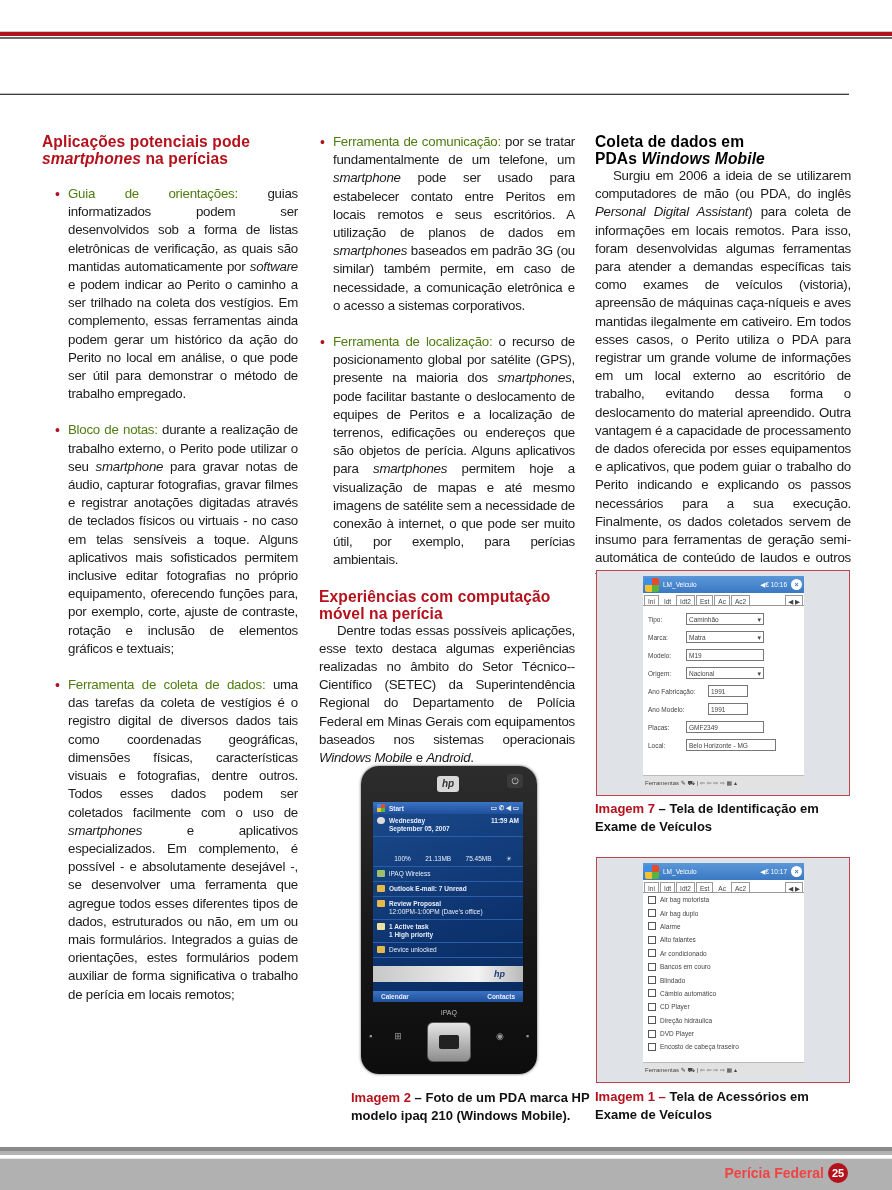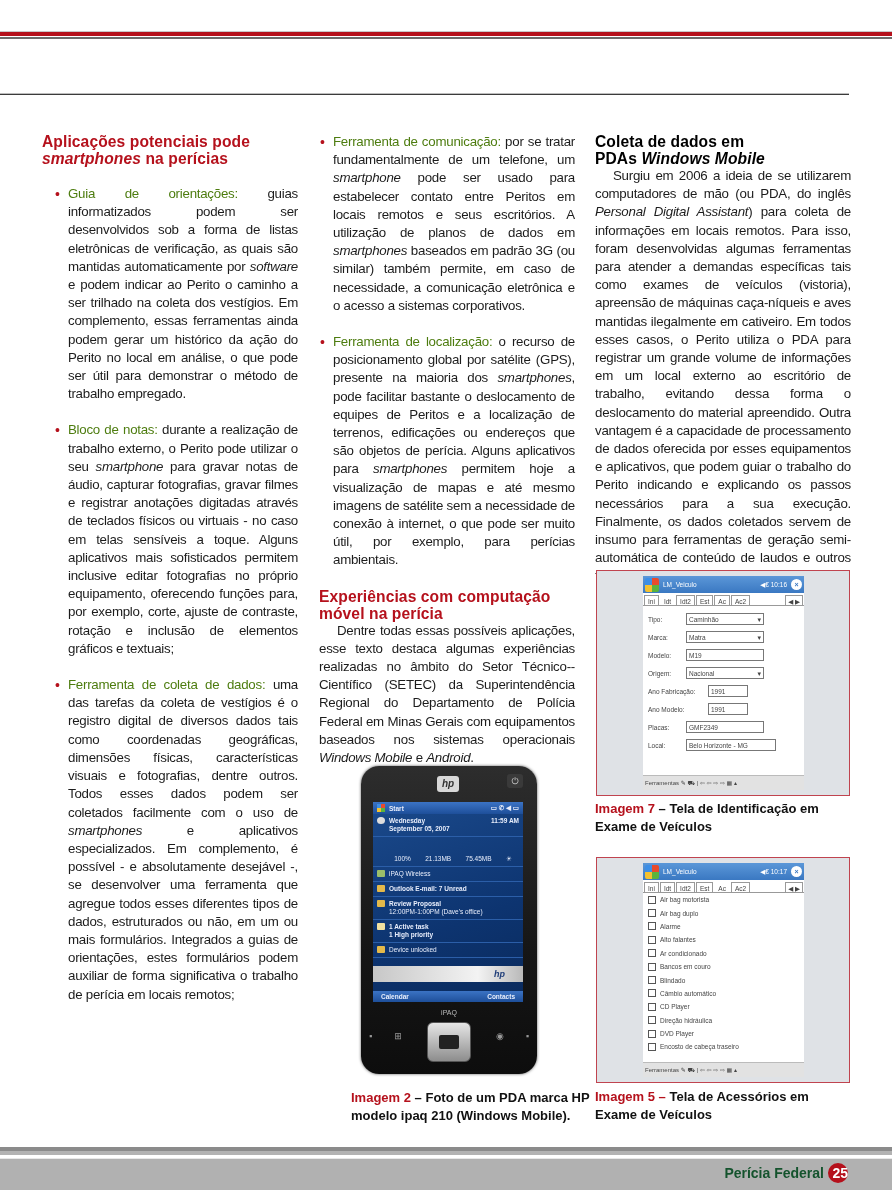--- a/index.html
+++ b/index.html
@@ -70,22 +70,22 @@
   .chk-row .box { width: 8px; height: 8px; border: 1px solid #555; margin-right: 4px; }
 
   .cap3 { position: absolute; left: 595px; top: 800px; width: 256px; }
   .cap4 { position: absolute; left: 595px; top: 1088px; width: 256px; }
   .cap2 { position: absolute; left: 319px; top: 1089px; width: 260px; margin-left: 32px; }
 
   
   .foot1 { position: absolute; left: 0; top: 1147px; width: 892px; height: 4px; background: #8b8b8b; }
   .foot2 { position: absolute; left: 0; top: 1151px; width: 892px; height: 4px; background: #b3b3b3; }
   .foot3 { position: absolute; left: 0; top: 1158px; width: 892px; height: 32px; background: #b1b1b1; border-top: 1px solid #e8e8e8; }
-  .foot-title { position: absolute; right: 68px; top: 1165px; color: #14532d; font-weight: bold; font-size: 14px; }
-  .page-num { position: absolute; right: 44px; top: 1163px; width: 20px; height: 20px; border-radius: 50%; background: #b5111c; color: #fff; font-weight: bold; font-size: 14px; text-align: right; line-height: 20px; }
+  .foot-title { position: absolute; right: 68px; top: 1165px; color: #ef4444; font-weight: bold; font-size: 14px; }
+  .page-num { position: absolute; right: 44px; top: 1163px; width: 20px; height: 20px; border-radius: 50%; background: #b5111c; color: #fff; font-weight: bold; font-size: 11px; text-align: center; line-height: 20px; }
 </style>
 </head>
 <body>
 
 <div class="top-rule-red"></div>
 <div class="top-rule-gray"></div>
 <div class="top-rule-thin"></div>
 
 <div class="col col1">
   <h2 class="sec">
@@ -273,19 +273,19 @@
           <span>DVD Player</span>
         </div>
         <div class="chk-row">
           <span class="box"></span>
           <span>Encosto de cabeça traseiro</span>
         </div>
       </div>
     <div class="winbar"><span>Ferramentas</span> <span>✎ ⛟ | ⇦ ⇦ ⇨ ⇨ ▦ ▴</span></div>
   </div>
 </div>
-<div class="caption cap4"><span class="lbl">Imagem 5 –</span><span> Tela de Acessórios em Exame de Veículos</span></div>
+<div class="caption cap4"><span class="lbl">Imagem 1 –</span><span> Tela de Acessórios em Exame de Veículos</span></div>
 
 <div class="foot1"></div>
 <div class="foot2"></div>
 <div class="foot3"></div>
 <div class="foot-title">Perícia Federal</div>
 <div class="page-num">25</div>
 
 </body></html>

